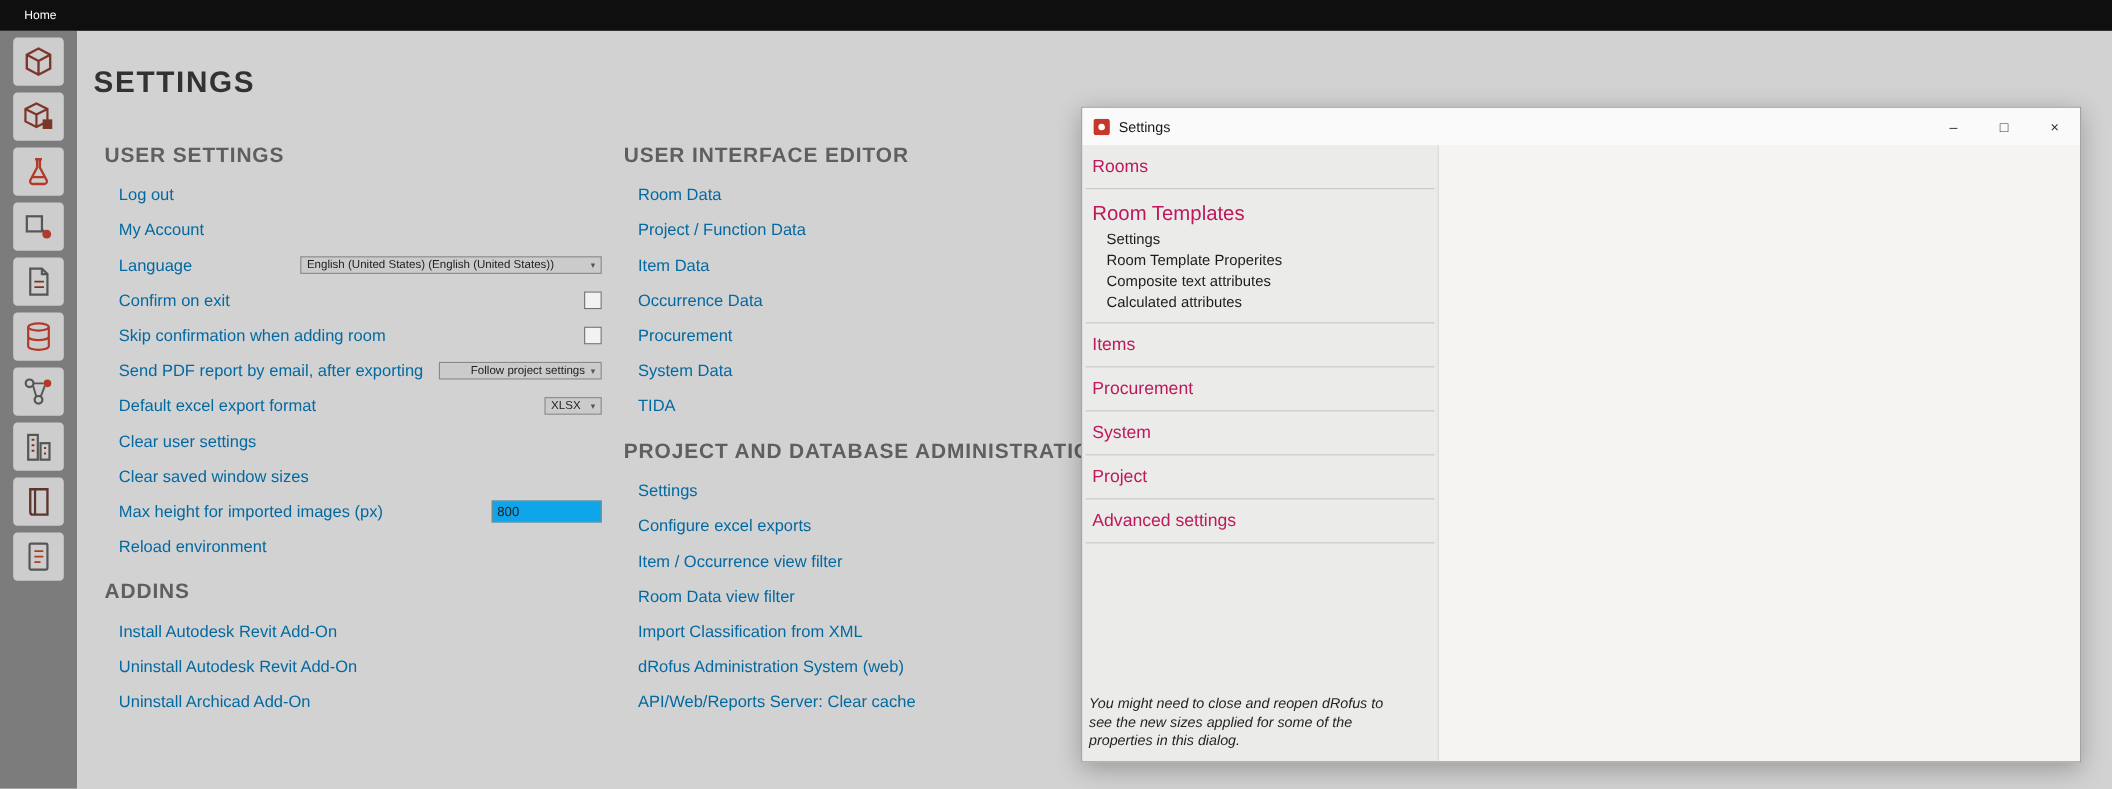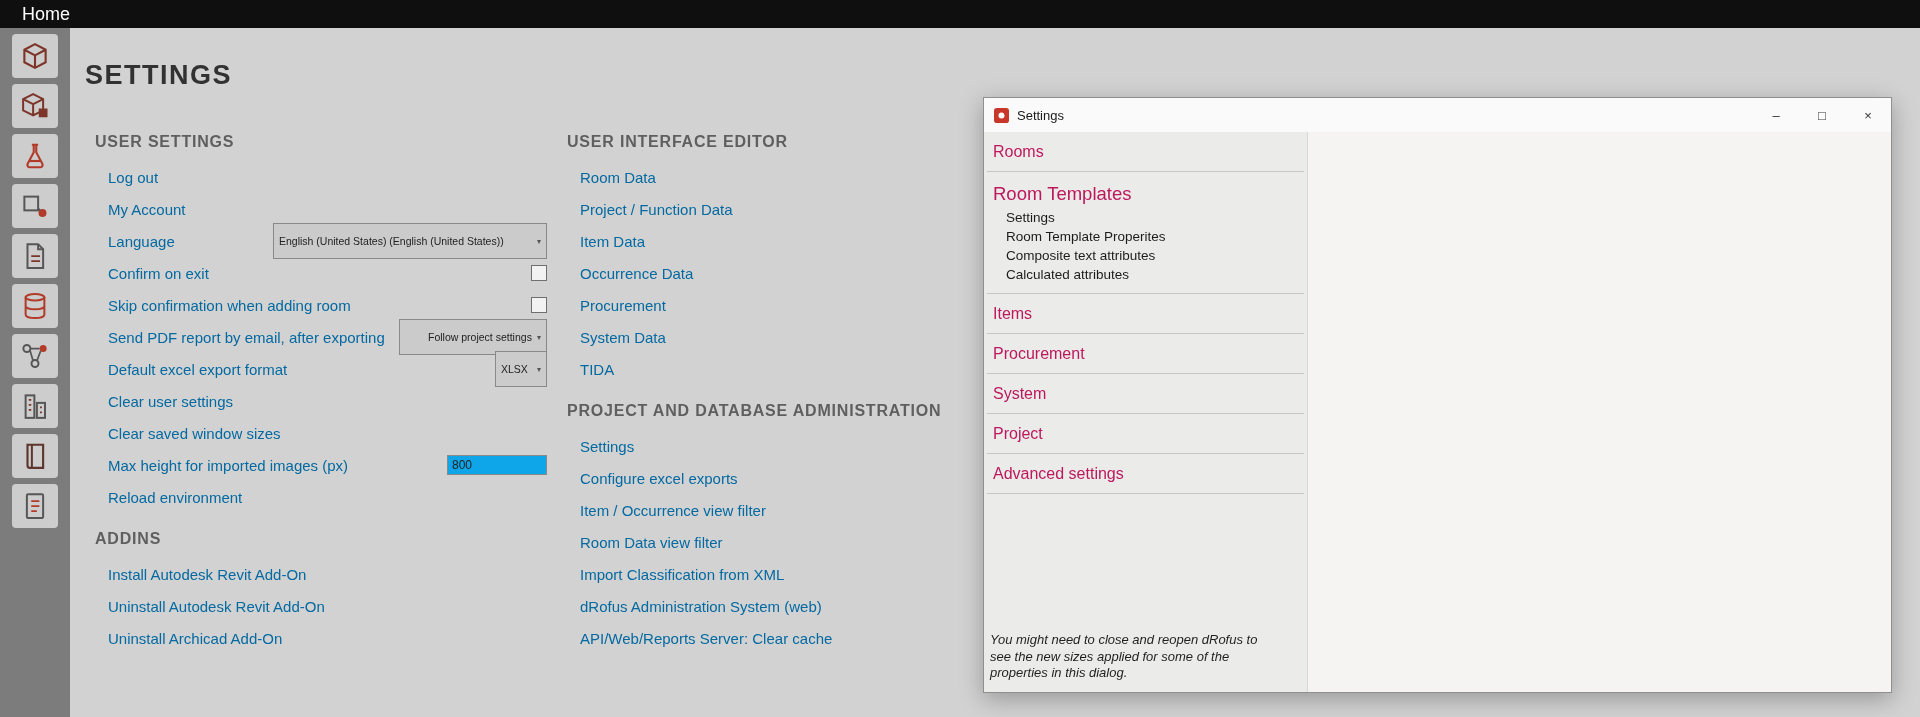--- a/index.html
+++ b/index.html
@@ -7,38 +7,38 @@
   body {
     font-family:"Liberation Sans", sans-serif;
     background:#d2d2d2;
     position:relative;
     overflow:hidden;
     color:#161616;
   }
 
   
   .topbar{position:absolute;left:0;top:0;width:1920px;height:28px;background:#0f0f0f;display:flex;align-items:center;z-index:5;}
-  .home-tab{font-size:18px;color:#ffffff;padding:0 22px;height:100%;display:flex;align-items:center;}
+  .home-tab{font-size:11px;color:#ffffff;padding:0 22px;height:100%;display:flex;align-items:center;}
 
   
   .sidebar{position:absolute;left:0;top:28px;width:70px;height:689px;background:#7c7c7c;display:flex;flex-direction:column;align-items:center;padding-top:6px;gap:6px;}
   .icon-tile{width:46px;height:44px;background:#cdcdcd;border-radius:4px;display:flex;align-items:center;justify-content:center;flex:none;}
   .icon-tile svg{display:block;}
 
   
   .page-title{position:absolute;left:85px;top:60px;font-size:27px;font-weight:600;letter-spacing:1.5px;color:#323232;}
   .col{position:absolute;top:132px;}
   .col1{left:95px;width:452px;}
   .col2{left:567px;width:470px;}
-  .section-heading{font-size:16px;font-weight:700;letter-spacing:.8px;color:#5f5f5f;line-height:20px;margin-bottom:9px;}
+  .section-heading{font-size:19px;font-weight:700;letter-spacing:.8px;color:#5f5f5f;line-height:20px;margin-bottom:9px;}
   .heading-gap{margin-top:16px;}
   .row{height:32px;display:flex;align-items:center;padding-left:13px;}
   .row-label{font-size:15px;color:#0369a1;white-space:nowrap;}
   .ctrl{margin-left:auto;flex:none;}
-  .select{height:36px;background:#cbcbcb;border:1px solid #898989;display:flex;align-items:center;padding:0 5px;font-size:10.5px;color:#222;}
+  .select{height:16px;background:#cbcbcb;border:1px solid #898989;display:flex;align-items:center;padding:0 5px;font-size:10.5px;color:#222;}
   .select .val{flex:1;white-space:nowrap;overflow:hidden;}
   .select .arrow{font-size:8px;color:#555;padding-left:5px;flex:none;}
   .w-lang{width:274px;}
   .w-pdf{width:148px;padding-left:28px;}
   .w-xlsx{width:52px;}
   .checkbox{width:16px;height:16px;background:#f2f2f2;border:1px solid #6f6f6f;}
   .textbox{width:100px;height:20px;background:#0ea5e9;border:1px solid #898989;font-size:12px;color:#222;padding:0 4px;font-family:"Liberation Sans",sans-serif;}
 
   
   .dialog{position:absolute;left:983px;top:97px;width:909px;height:596px;background:#f4f3f1;border:1px solid #8f8f8f;box-shadow:0 6px 22px rgba(0,0,0,.28);display:flex;flex-direction:column;z-index:10;}

